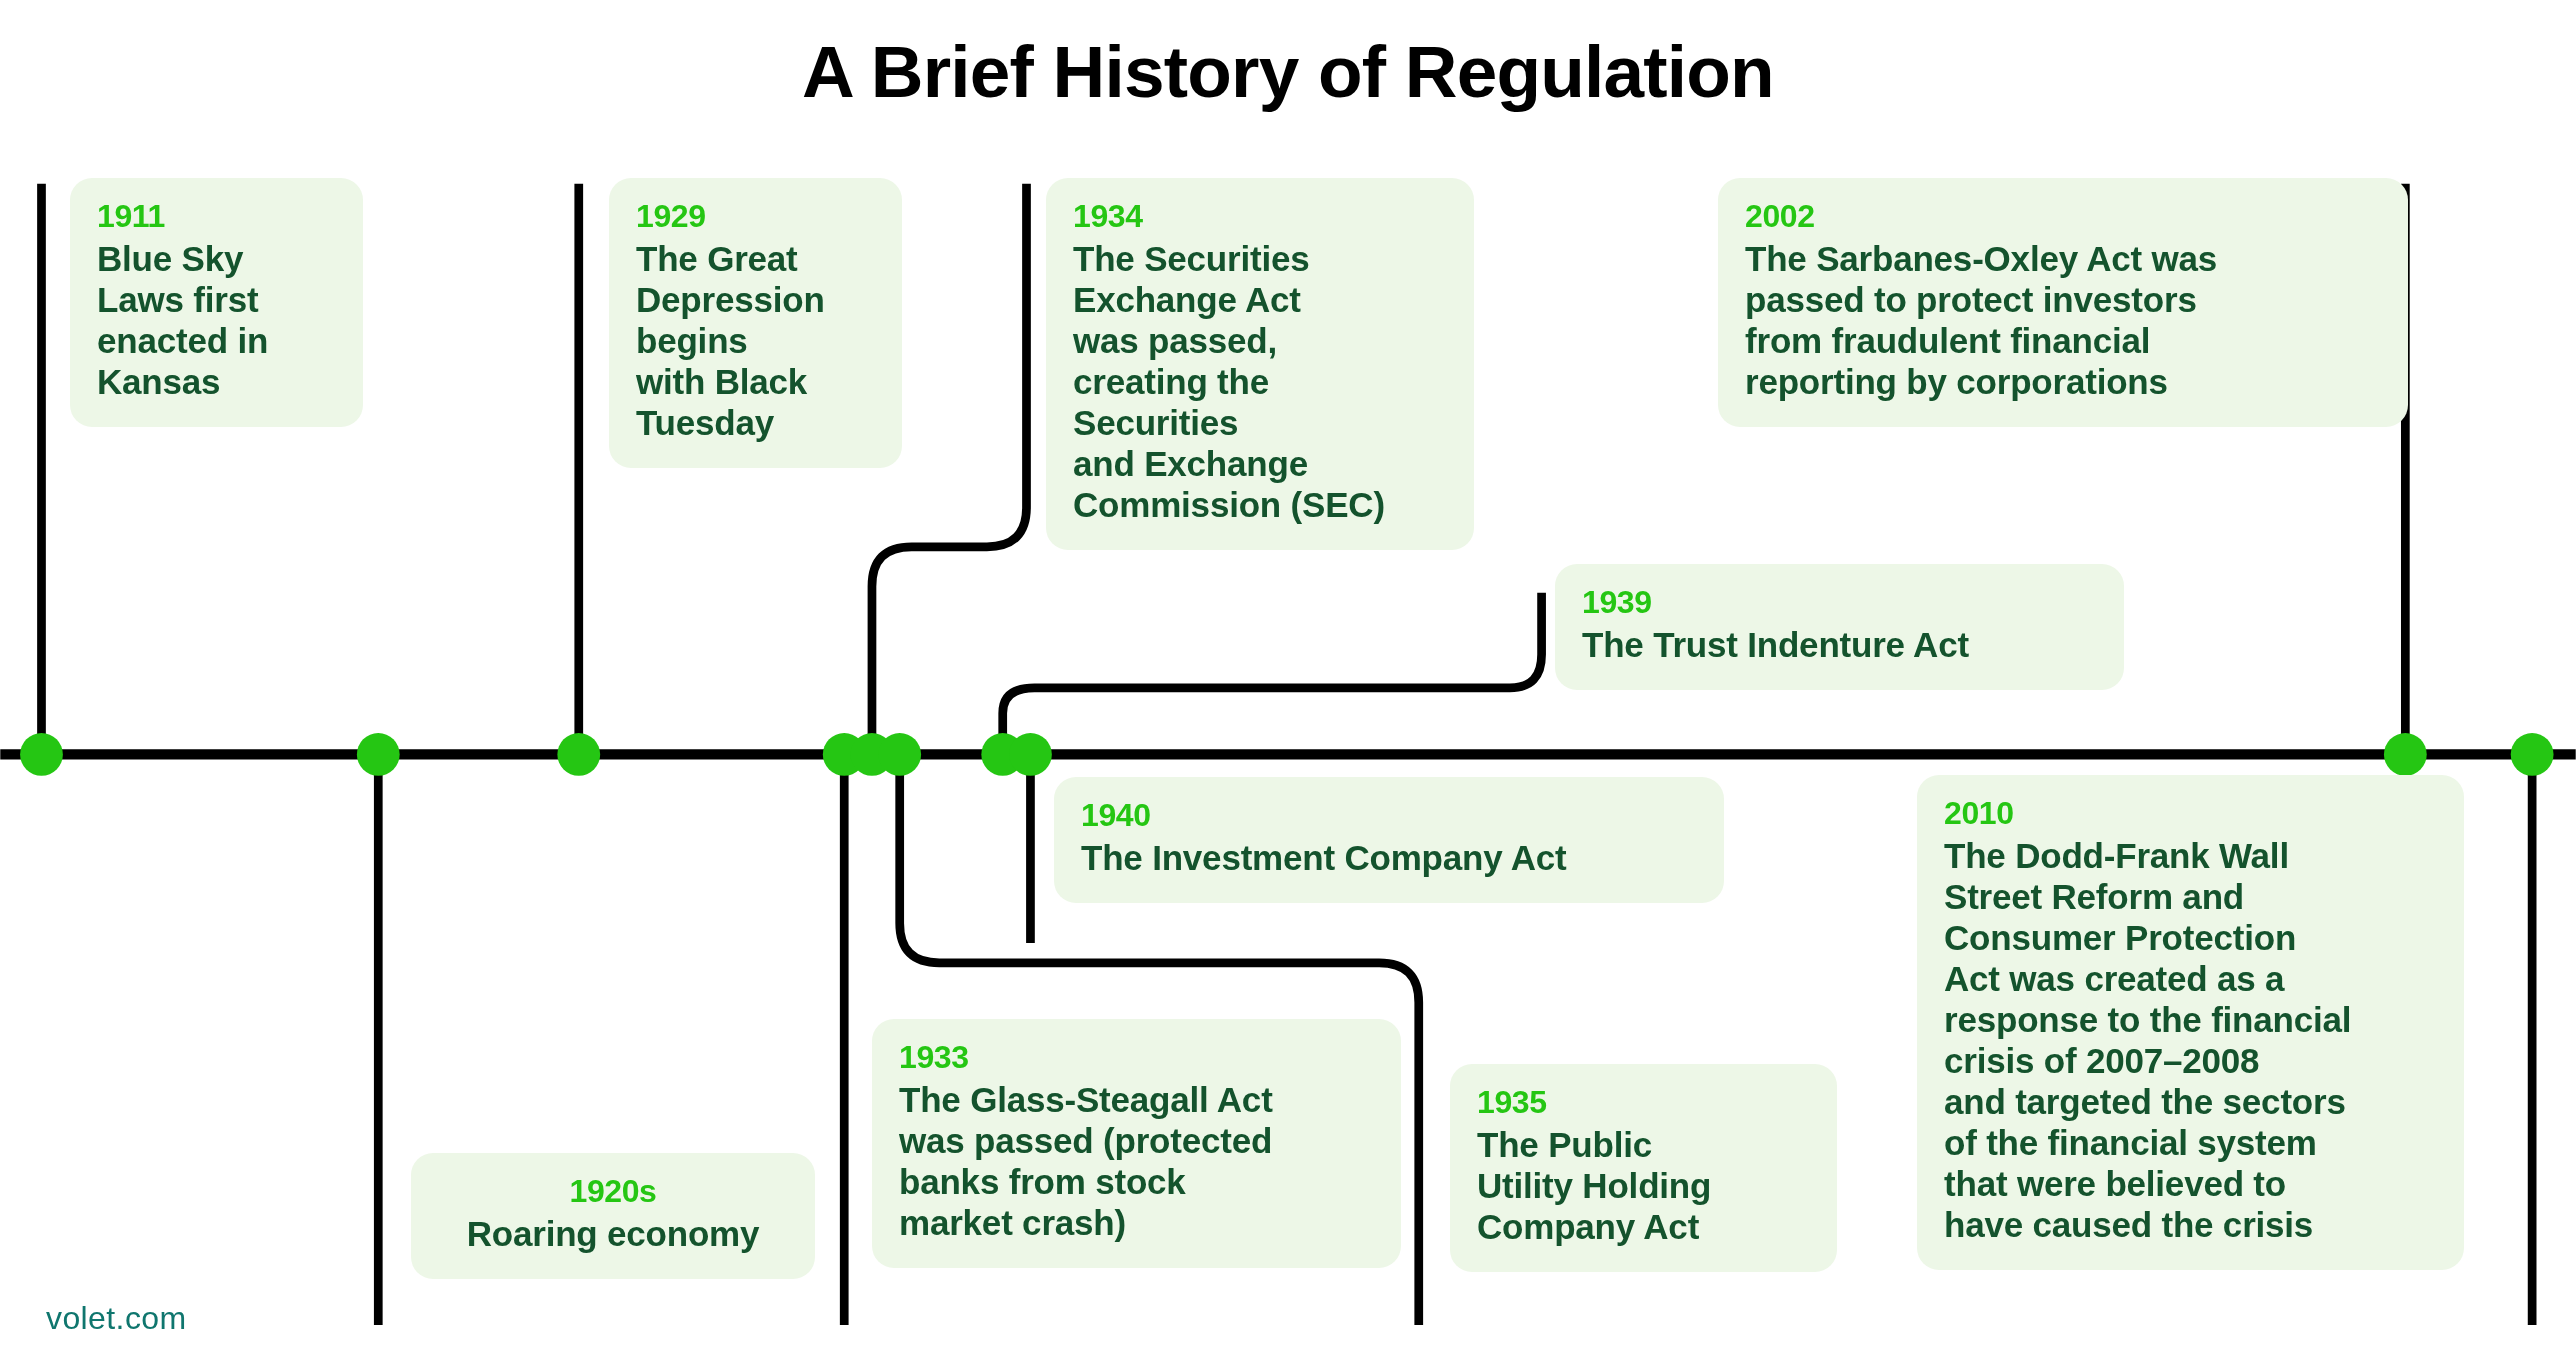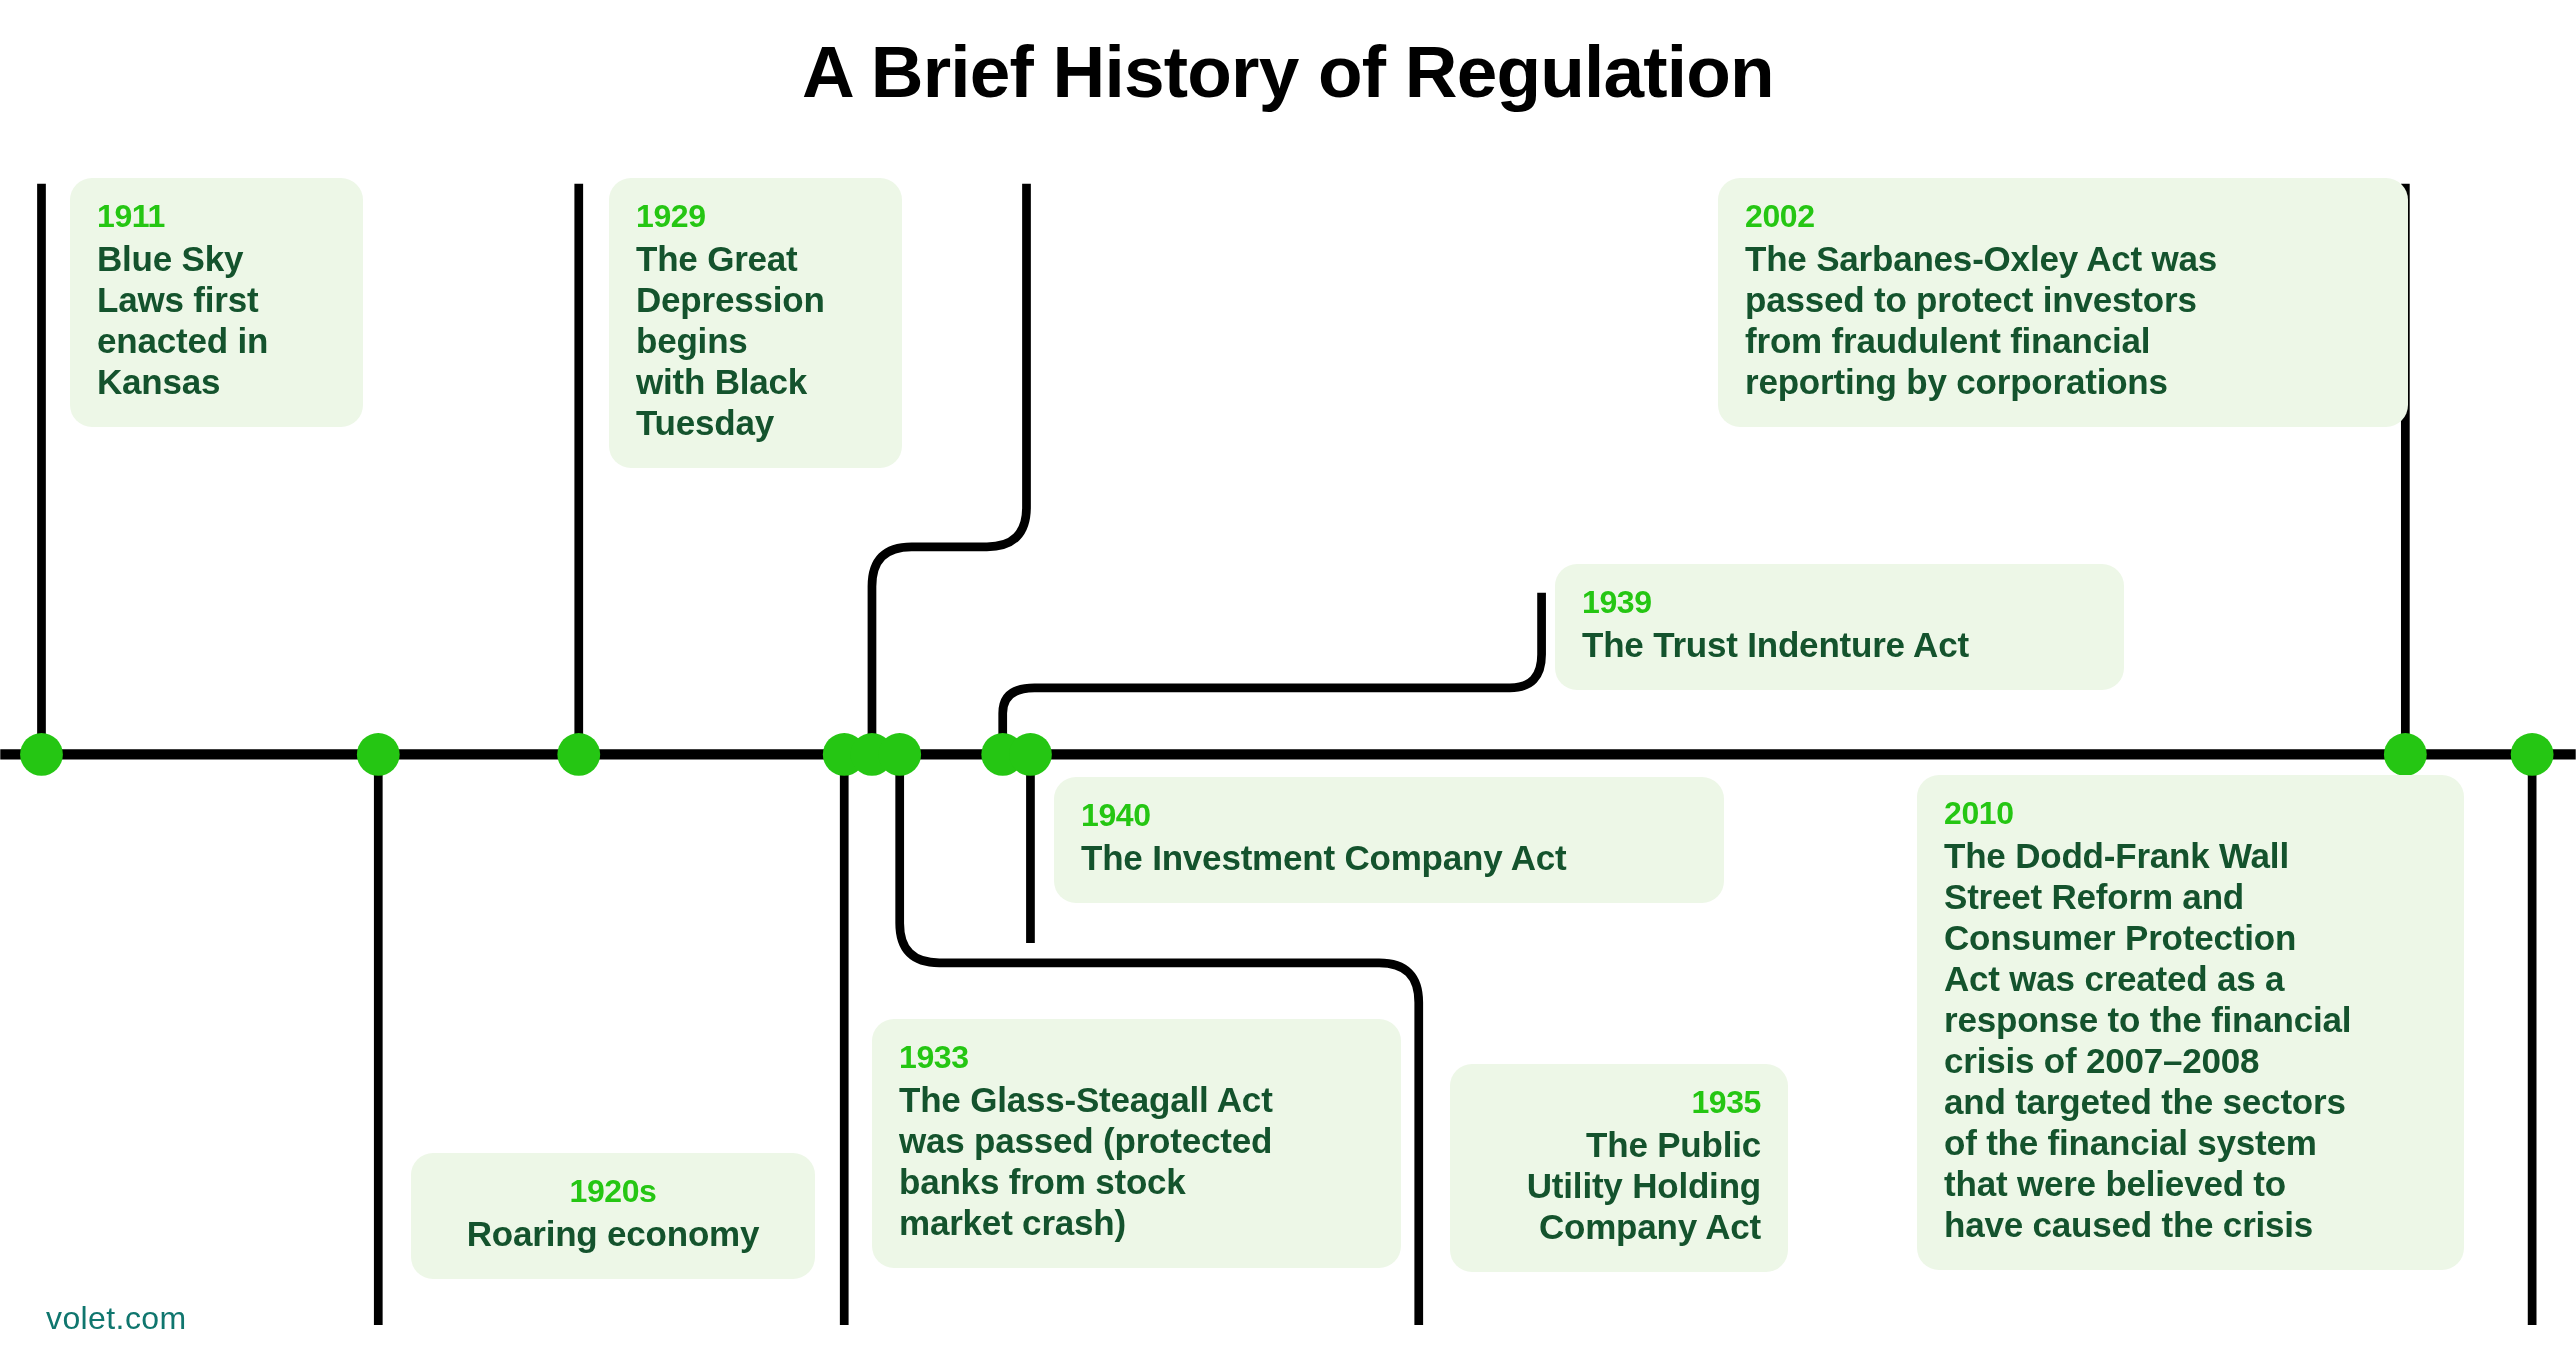--- a/index.html
+++ b/index.html
@@ -139,22 +139,32 @@
   </div>
 
   <div class="card" style="left:872px; top:1019px; width:529px;">
     <div class="year">1933</div>
     <div class="body">The Glass-Steagall Act
 was passed (protected
 banks from stock
 market crash)</div>
   </div>
 
-
-  <div class="card" style="left:1450px; top:1064px; width:338px;text-align:right;">
+  <div class="card" style="left:1046px; top:178px; width:428px;">
+    <div class="year">1934</div>
+    <div class="body">The Securities
+Exchange Act
+was passed,
+creating the
+Securities
+and Exchange
+Commission (SEC)</div>
+  </div>
+
+  <div class="card" style="left:1450px; top:1064px; width:387px;">
     <div class="year">1935</div>
     <div class="body">The Public
 Utility Holding
 Company Act</div>
   </div>
 
   <div class="card" style="left:1555px; top:564px; width:569px;">
     <div class="year">1939</div>
     <div class="body">The Trust Indenture Act</div>
   </div>

